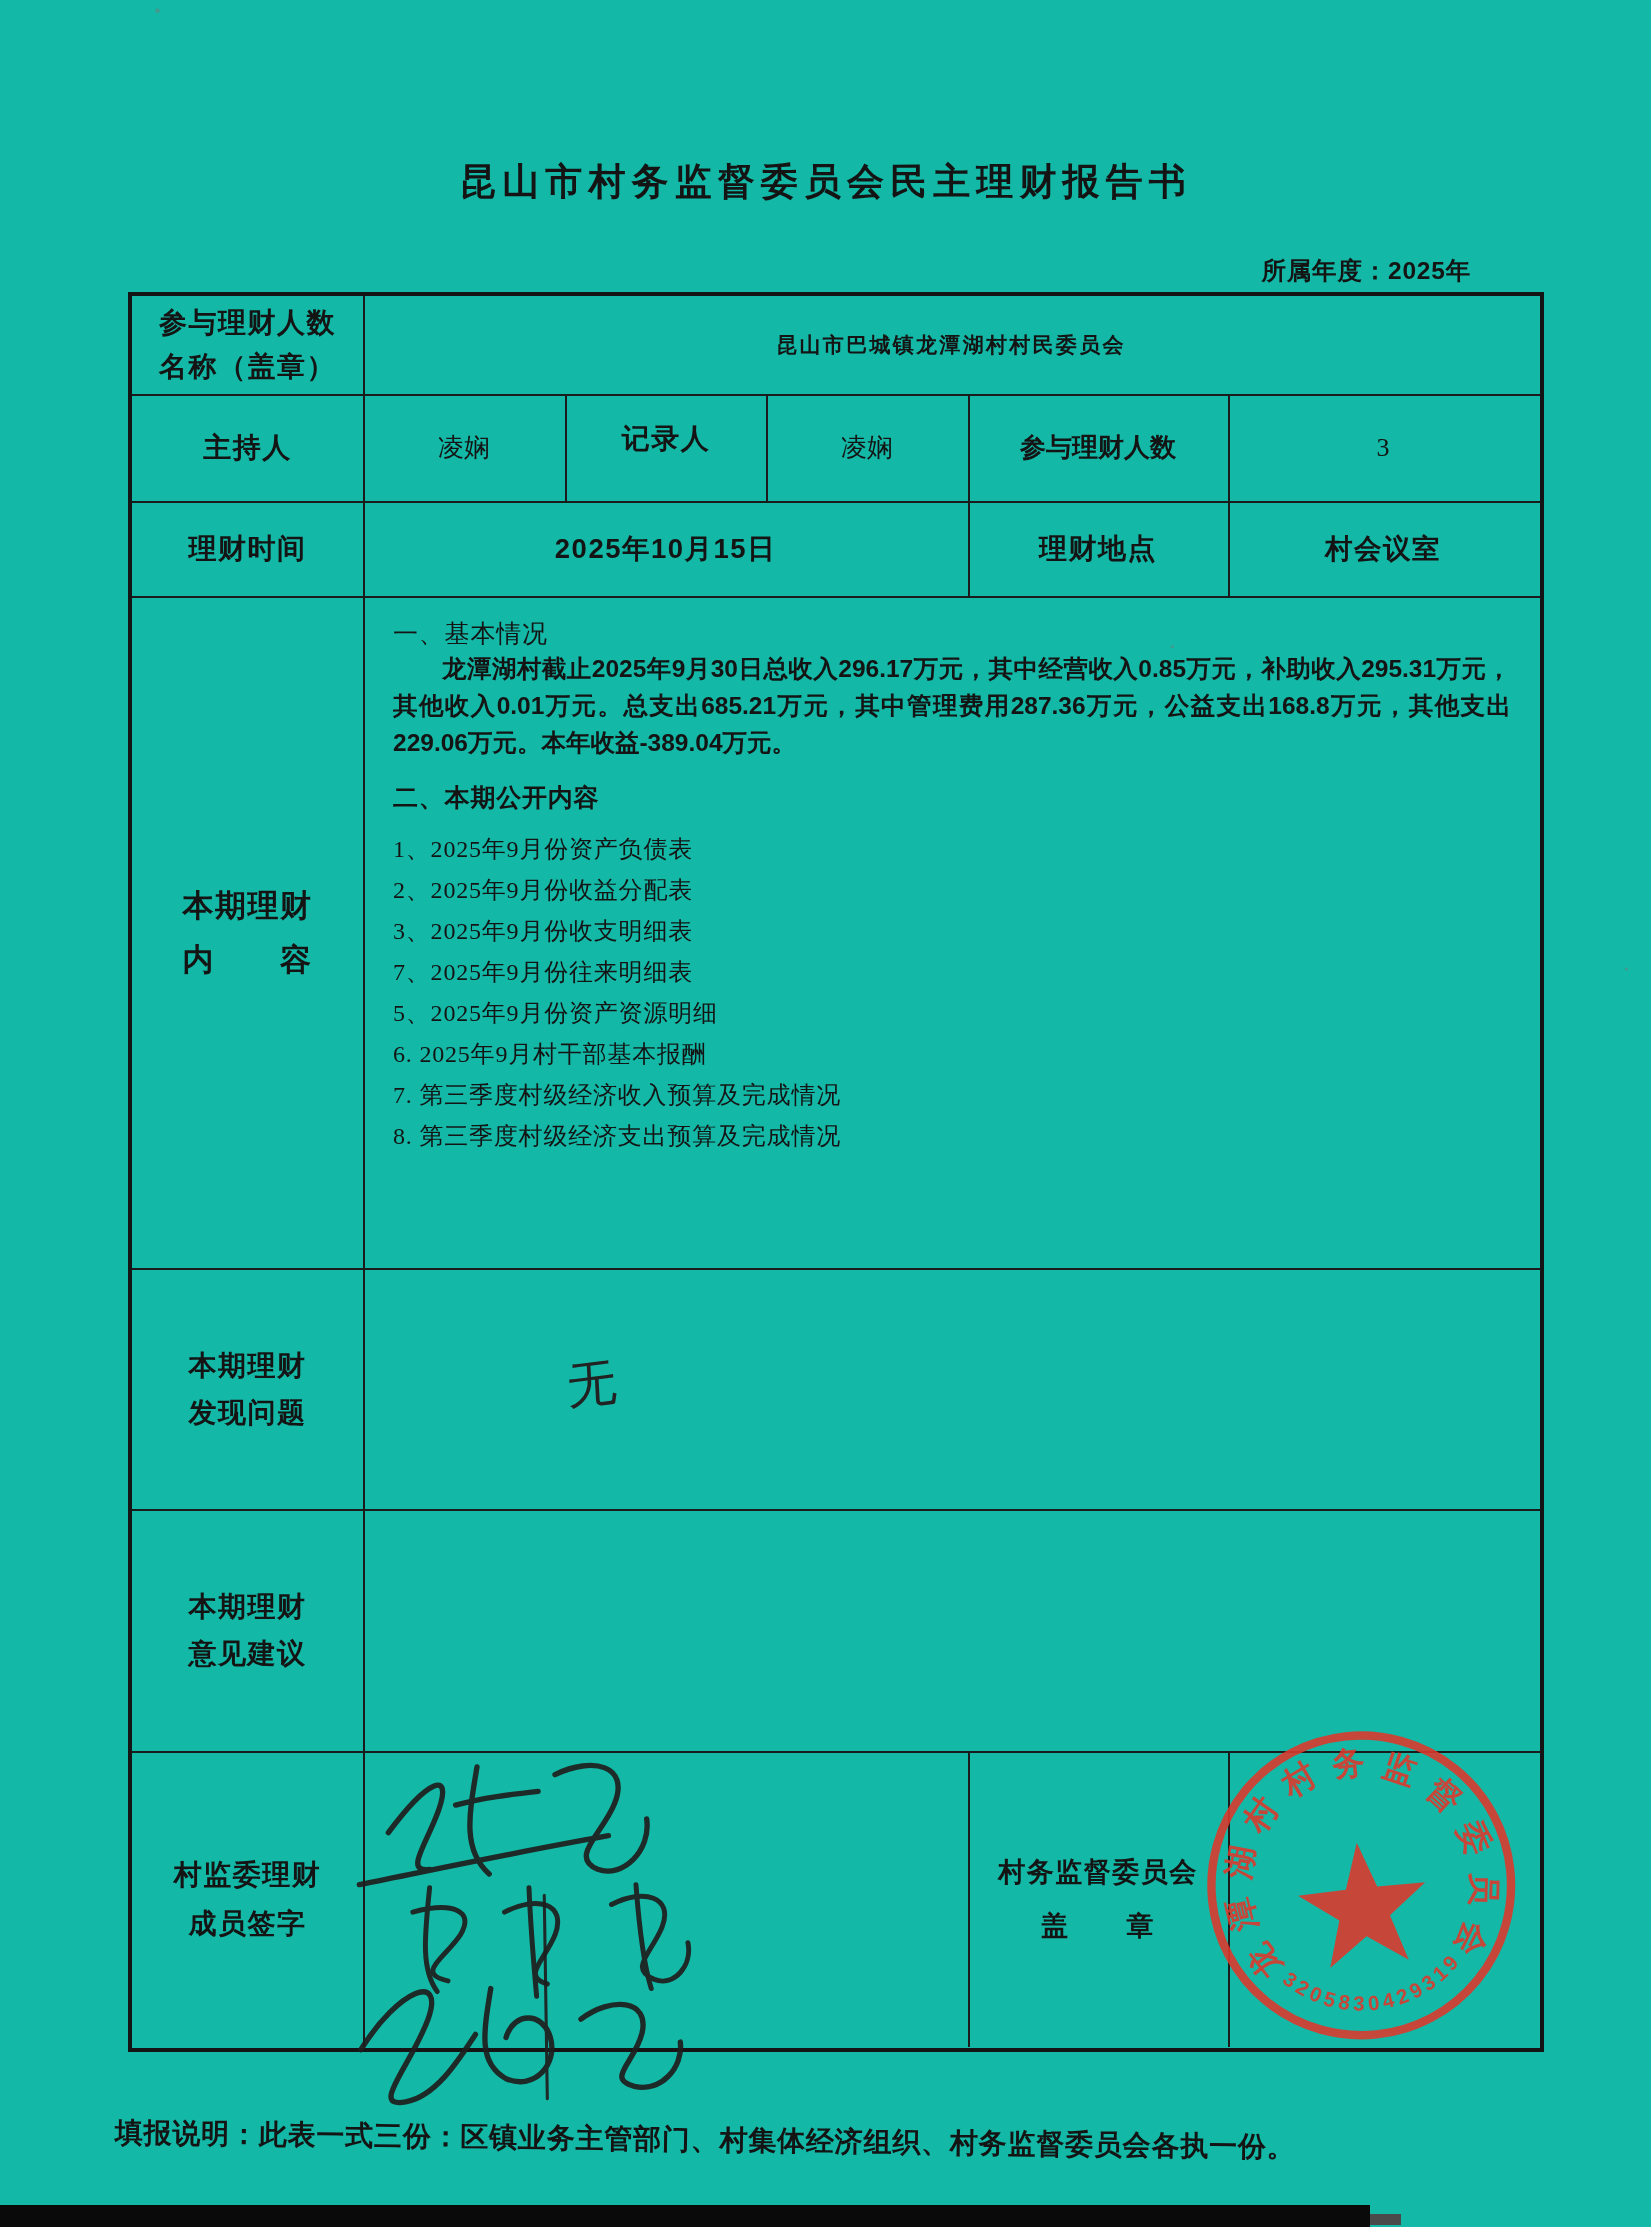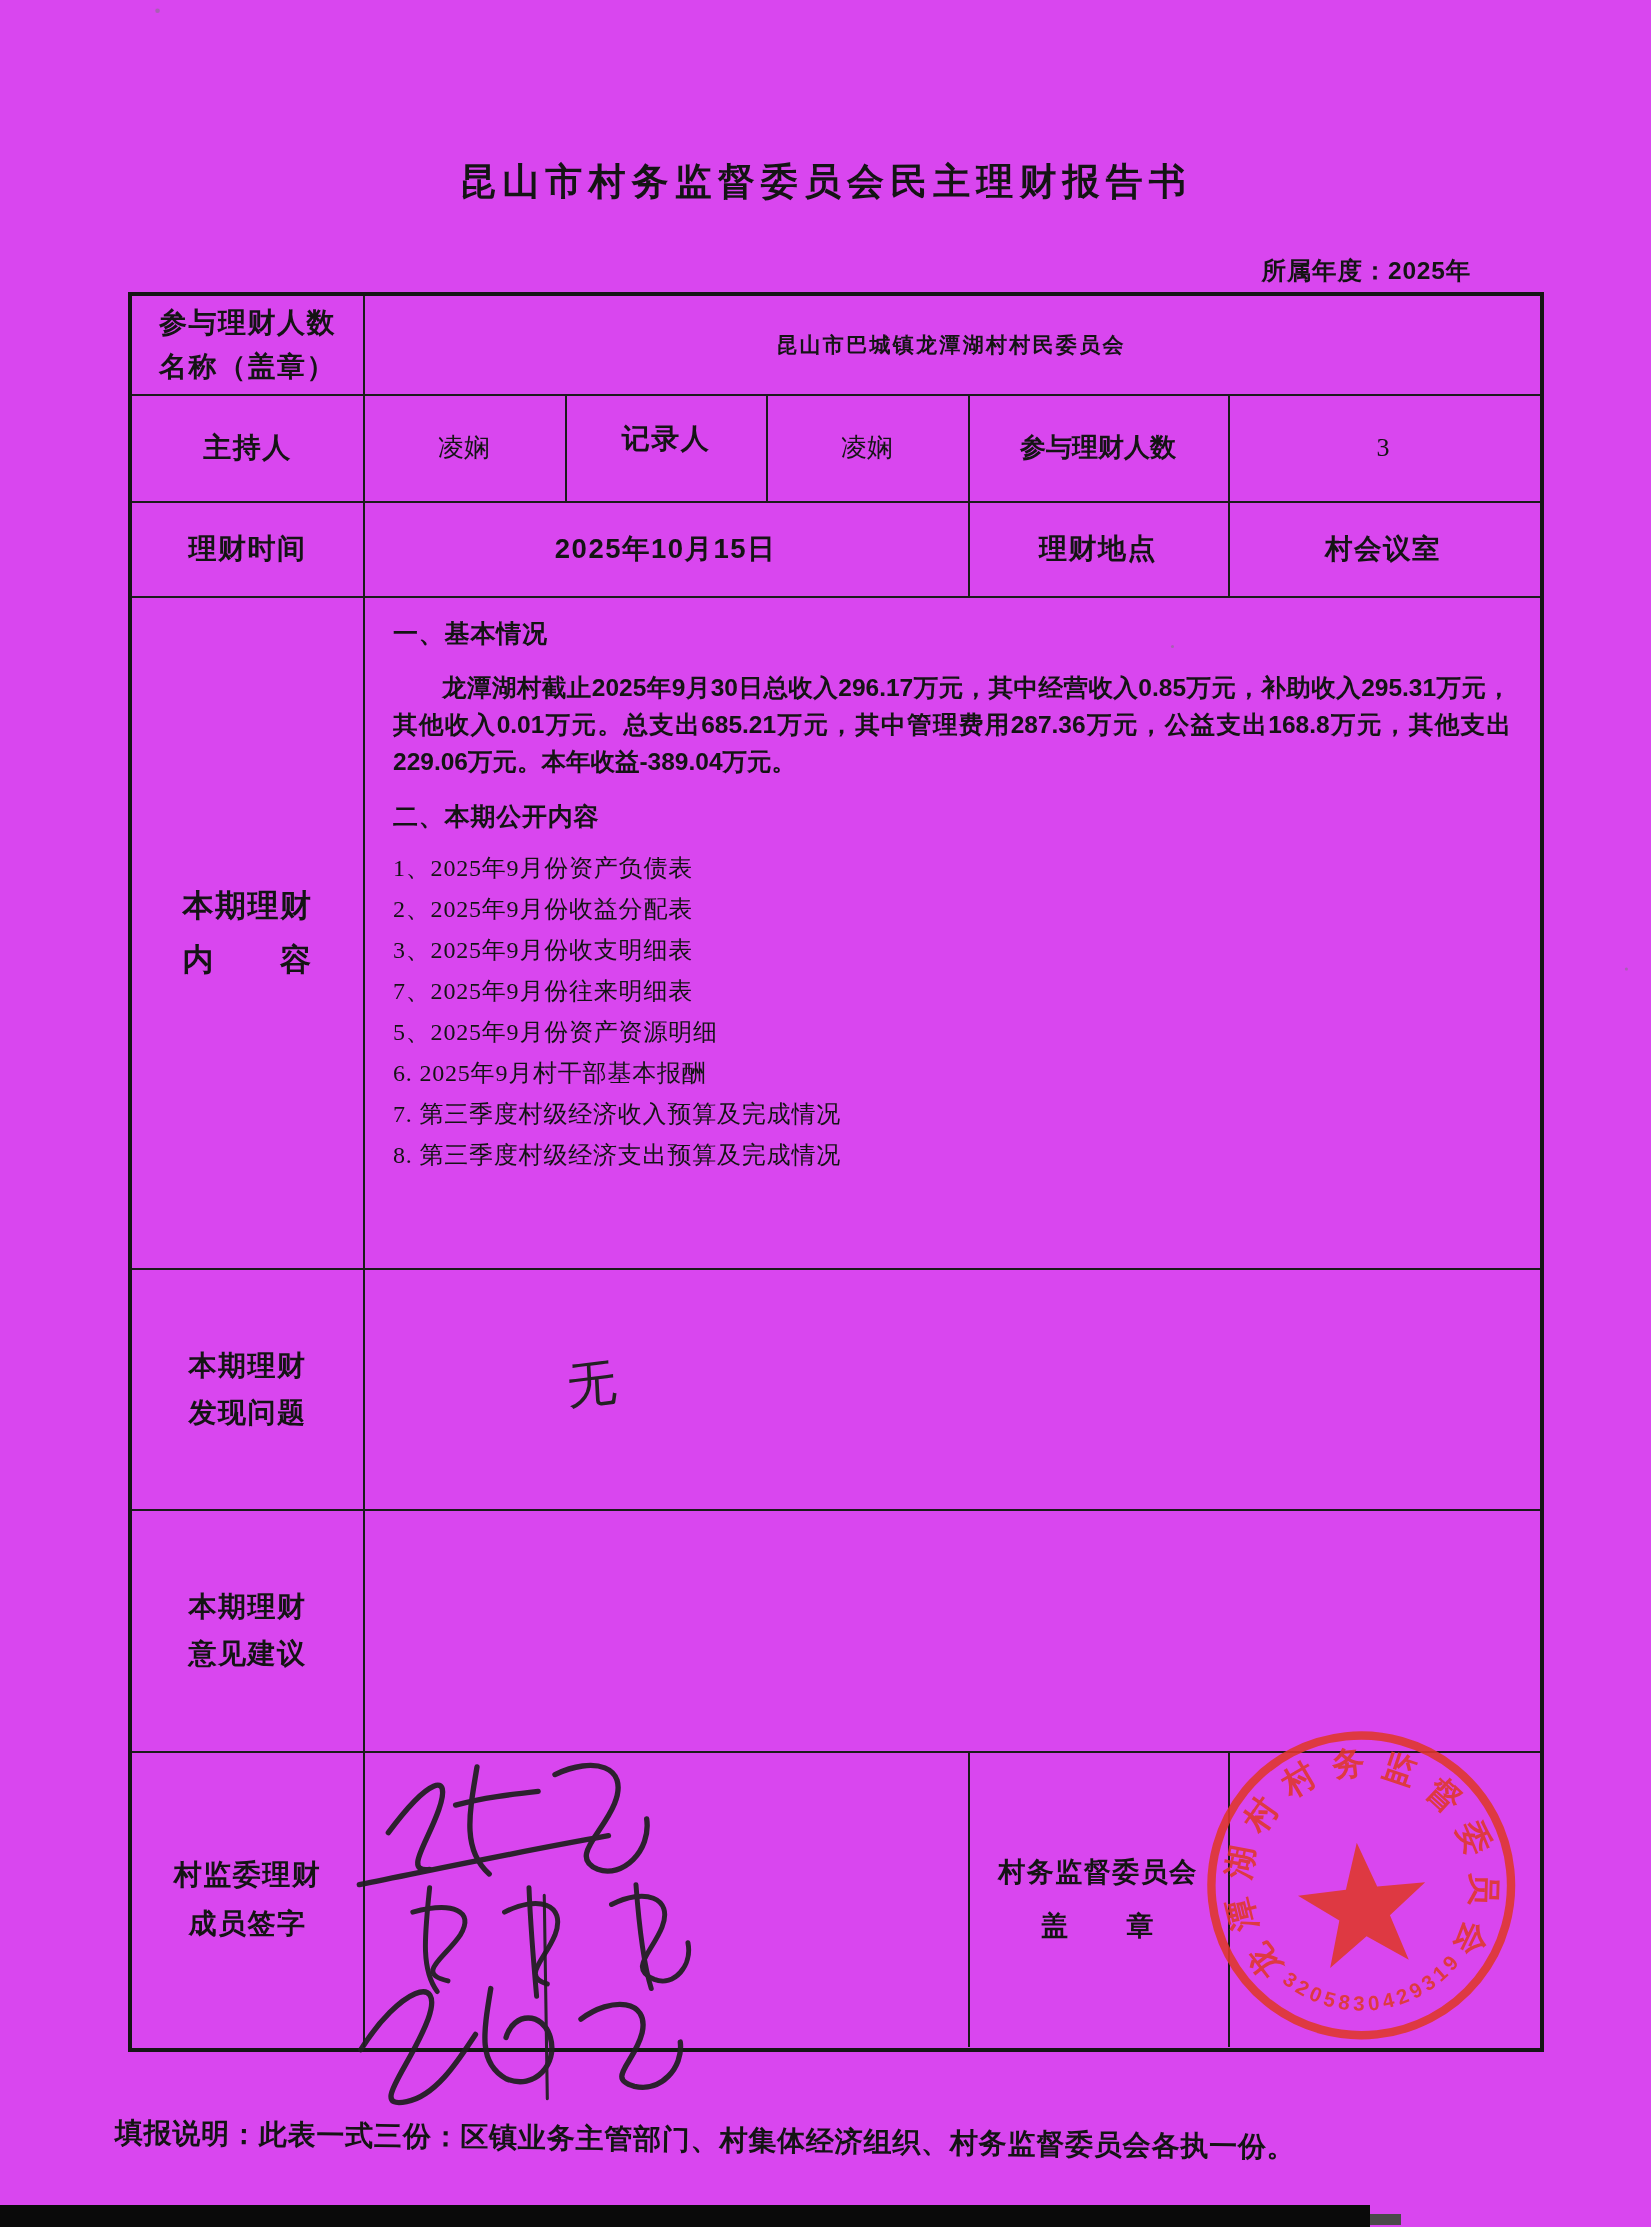--- a/index.html
+++ b/index.html
@@ -1,18 +1,18 @@
 <!DOCTYPE html>
 <html style="font-size:12.2px"><head>
 <meta charset="utf-8">
 <style>
   html,body{margin:0;padding:0;background:#e8e8e6;}
   .page{
     position:relative; width:1651px; height:2227px;
-    background:#d946ef; overflow:hidden;
+    background:#14b8a6; overflow:hidden;
     font-family:"Liberation Sans", sans-serif; color:#141414;
   }
   .abs{position:absolute;}
   
   .doc-title{
     left:0; top:157px; width:1651px; text-align:center;
     font-size:37px; font-weight:700; letter-spacing:6.1px;
   }
   .year-line{
     top:254px; right:180px; font-size:24.5px; font-weight:700; letter-spacing:0.8px;
@@ -31,21 +31,21 @@
     box-sizing:border-box;
   }
   .lab{font-weight:700; font-size:28px; letter-spacing:1.5px; line-height:47px;}
   .val{font-size:26px; font-family:"Liberation Serif", serif;text-align:center;}
   .val-strong{font-size:27.5px; font-weight:700; letter-spacing:1.5px;}
   .unit-val{font-size:21px; font-weight:700; letter-spacing:2.3px;}
   
   .content-block{
     position:absolute; left:261px; top:321px; width:1118px; text-align:left;
   }
-  .sec-title{font-size:25px; font-weight:700; margin:0 0 19px 0; letter-spacing:0.8px;}
+  .sec-title{font-size:25px; font-weight:400; margin:0 0 0 0; letter-spacing:0.8px;}
   .sec-para{
     font-size:24.5px; font-weight:600; line-height:37px; text-align:justify;
     text-indent:2em; margin:0 0 20px 0;
   }
   .sec-title2{font-size:25px; font-weight:700; margin:13.8px 0 15.3px 0; letter-spacing:0.8px;}
   .open-list div{
     font-family:"Liberation Serif", serif; font-size:24px; line-height:41px;
     font-weight:400; letter-spacing:0.8px;
   }
   

